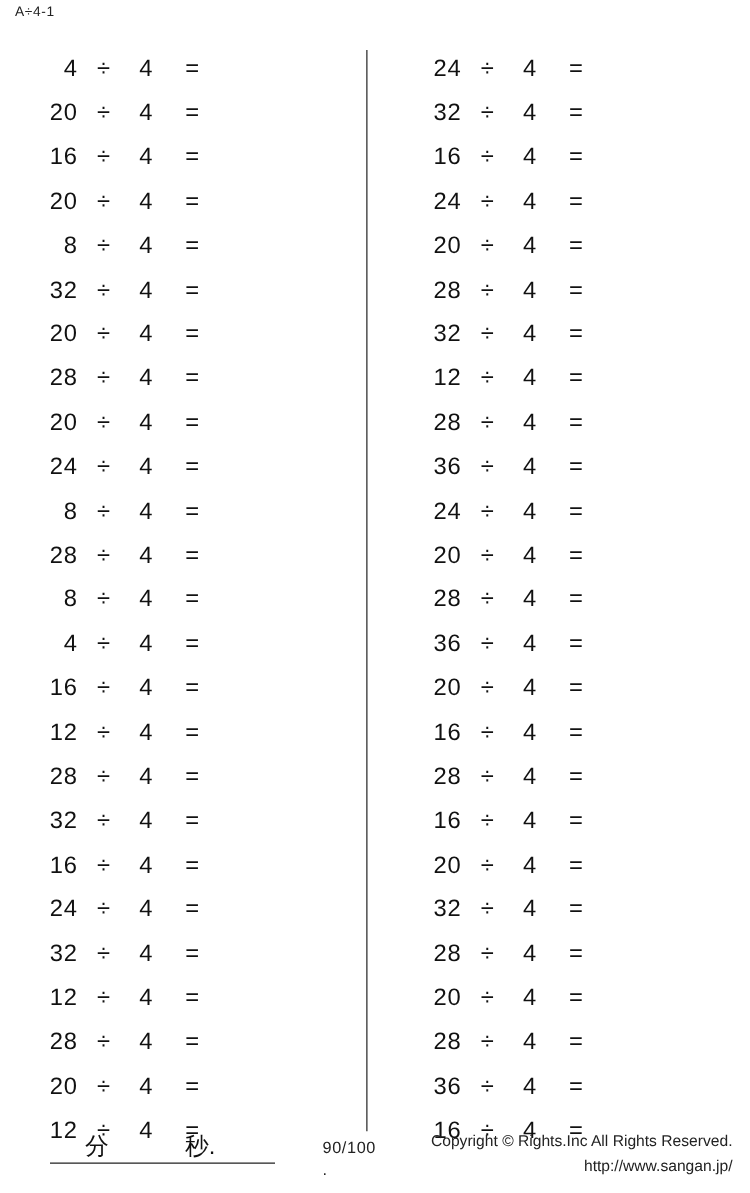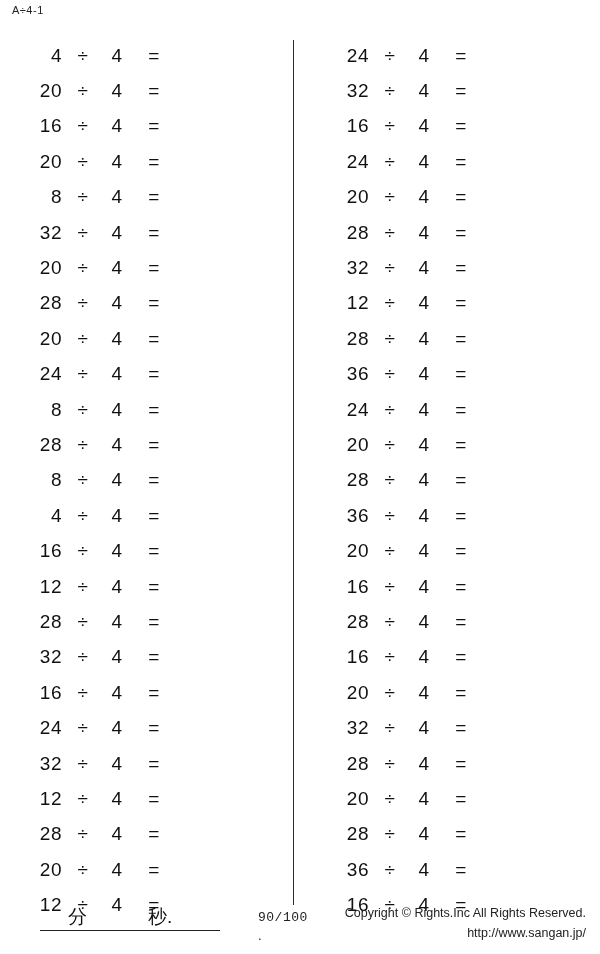--- a/index.html
+++ b/index.html
@@ -122,21 +122,20 @@
     left: 108px;
     top: 0px;
   }
   .page-num {
     position: absolute;
     left: 258px;
     top: 8px;
     font-size: 13px;
     color: #222;
     letter-spacing: 0.5px;
-    font-family: Liberation Mono, monospace;
   }
   .dot {
     position: absolute;
     left: 258px;
     top: 26px;
     font-size: 13px;
     color: #222;
   }
   .copyright {
     position: absolute;

